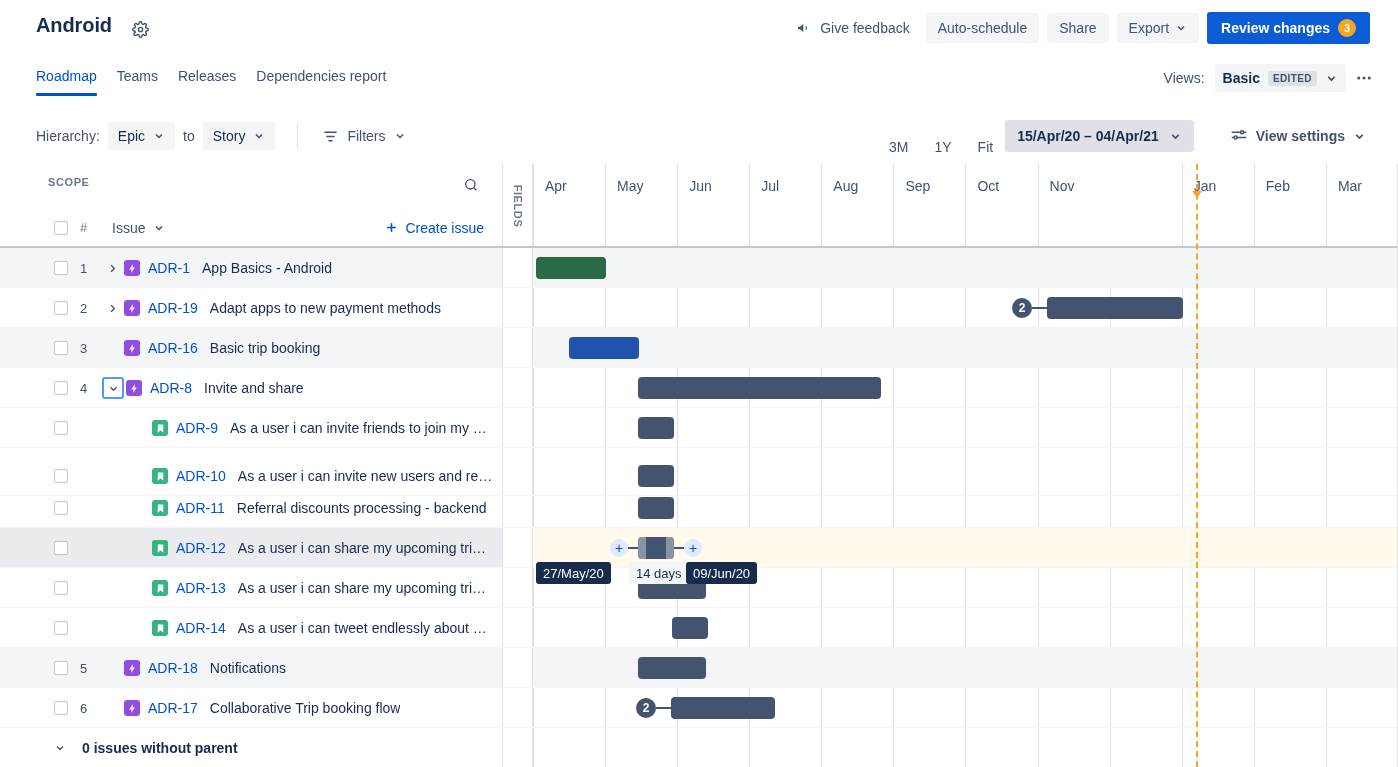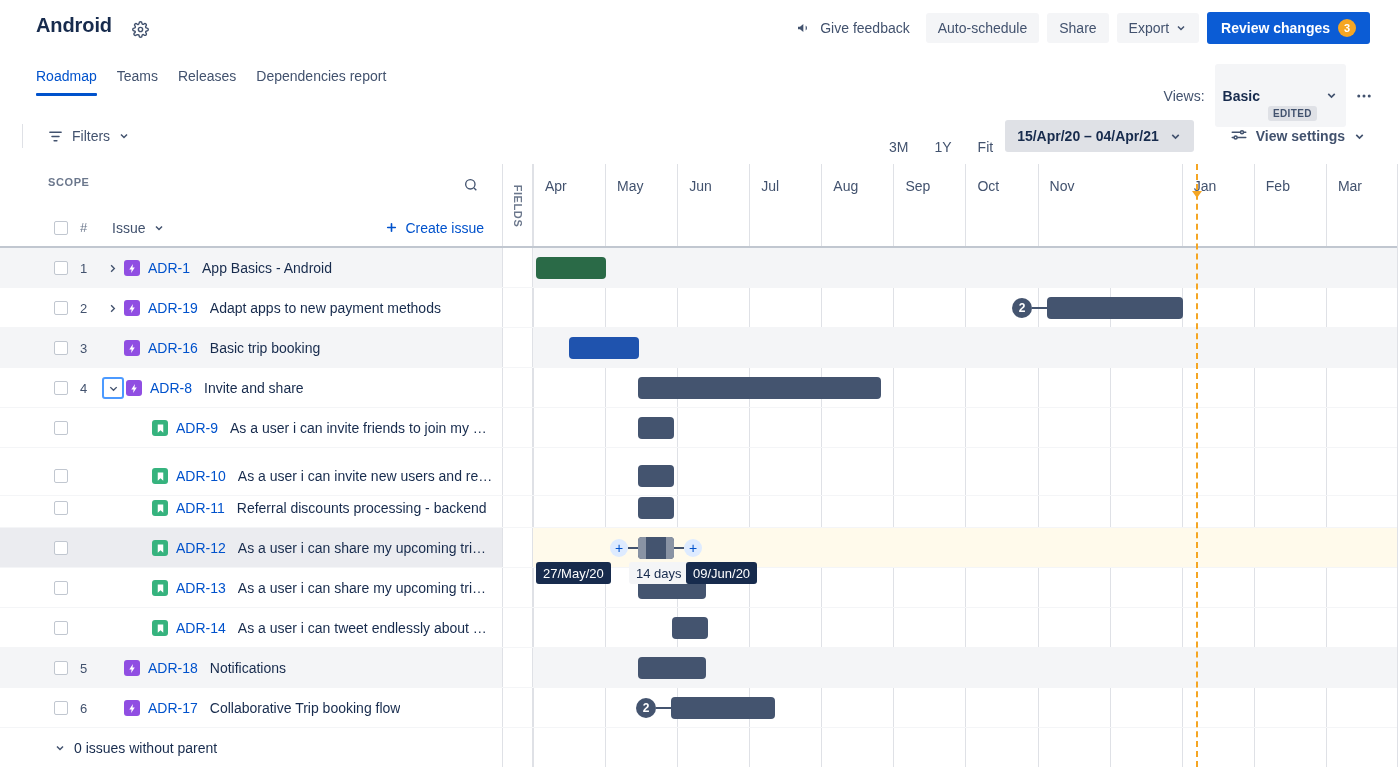--- a/index.html
+++ b/index.html
@@ -66,21 +66,21 @@
     position: absolute; right: 20px; top: 64px; display: flex; align-items: center; gap: 4px;
   }
   .views-label { font-size: 14px; color: #42526E; margin-right: 6px; }
   .views-select {
     background: #F4F5F7; border-radius: 3px; padding: 6px 8px;
     display: flex; align-items: center; gap: 8px; cursor: pointer; font-size: 14px;
     color: #172B4D; font-weight: 600;
   }
   .lozenge {
     background: #DFE1E6; color: #42526E; font-size: 10px; font-weight: 700;
-    letter-spacing: 0.4px; padding: 2px 5px; border-radius: 3px; margin-top: 36px;
+    letter-spacing: 0.4px; padding: 2px 5px; border-radius: 3px;
   }
   .more-btn {
     width: 28px; height: 28px; display: flex; align-items: center; justify-content: center;
     border-radius: 3px; cursor: pointer; color: #42526E; font-size: 18px; letter-spacing: 1px;
   }
 
   
   .toolbar {
     position: absolute; left: 0; top: 112px; width: 1398px; height: 48px;
     display: flex; align-items: center;
@@ -241,21 +241,21 @@
     display: flex; align-items: center; padding: 0 7px; white-space: nowrap;
   }
   .tip-dark { background: #172B4D; color: #fff; font-weight: 400; }
   .tip-light { background: #F4F5F7; color: #172B4D; }
 
   .footer-row {
     position: absolute; left: 0; top: 564px; width: 502px; height: 40px;
     display: flex; align-items: center;
   }
   .footer-twisty { margin-left: 54px; color: #42526E; display: flex; align-items: center; cursor: pointer; }
-  .footer-text { margin-left: 8px; font-size: 14px; font-weight: 400; color: #172B4D; }
+  .footer-text { margin-left: 16px; font-size: 14px; font-weight: 700; color: #172B4D; }
 
   .right-edge { position: absolute; right: 0; top: 0; width: 1px; height: 603px; background: #DFE1E6; }
 
   svg { display: block; }
 </style>
 </head>
 <body>
 
 <div class="app">
 
@@ -315,20 +315,40 @@
     <div class="more-btn">
       <svg width="18" height="18" viewBox="0 0 24 24" fill="#42526E">
         <circle cx="5" cy="12" r="2"></circle>
           <circle cx="12" cy="12" r="2"></circle>
           <circle cx="19" cy="12" r="2"></circle>
       </svg>
     </div>
   </div>
 
   <div class="toolbar">
+    <div class="hier">
+      <span class="hier-label">Hierarchy:</span>
+      <div class="pill">
+        <span>Epic</span>
+        <span>
+          <svg width="12" height="12" viewBox="0 0 24 24" fill="none" stroke="#42526E" stroke-width="3">
+              <path d="M6 9l6 6 6-6"></path>
+            </svg>
+        </span>
+      </div>
+      <span class="hier-label">to</span>
+      <div class="pill">
+        <span>Story</span>
+        <span>
+          <svg width="12" height="12" viewBox="0 0 24 24" fill="none" stroke="#42526E" stroke-width="3">
+              <path d="M6 9l6 6 6-6"></path>
+            </svg>
+        </span>
+      </div>
+    </div>
     <div class="divider-v"></div>
     <div class="filters">
       <span>
         <svg width="17" height="17" viewBox="0 0 24 24" fill="none" stroke="#42526E" stroke-width="2" stroke-linecap="round">
           <path d="M4 6h16M7 12h10M10 18h4"></path>
         </svg>
       </span>
       <span>Filters</span>
       <span>
         <svg width="12" height="12" viewBox="0 0 24 24" fill="none" stroke="#42526E" stroke-width="3">

